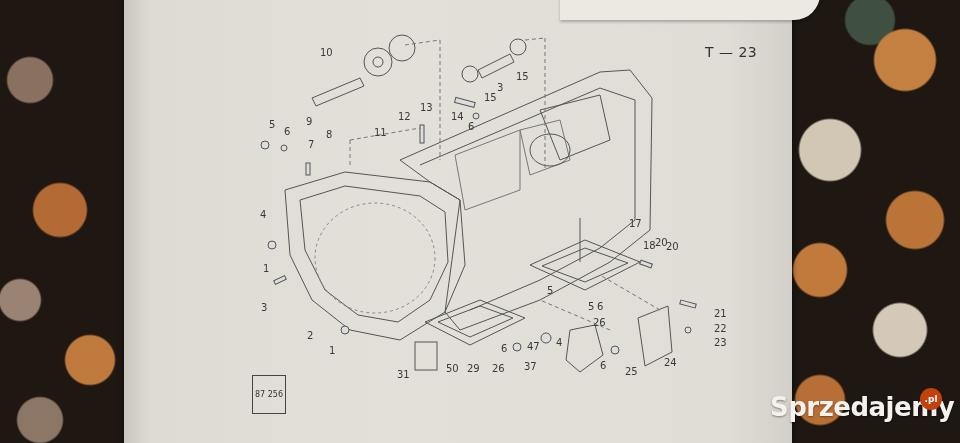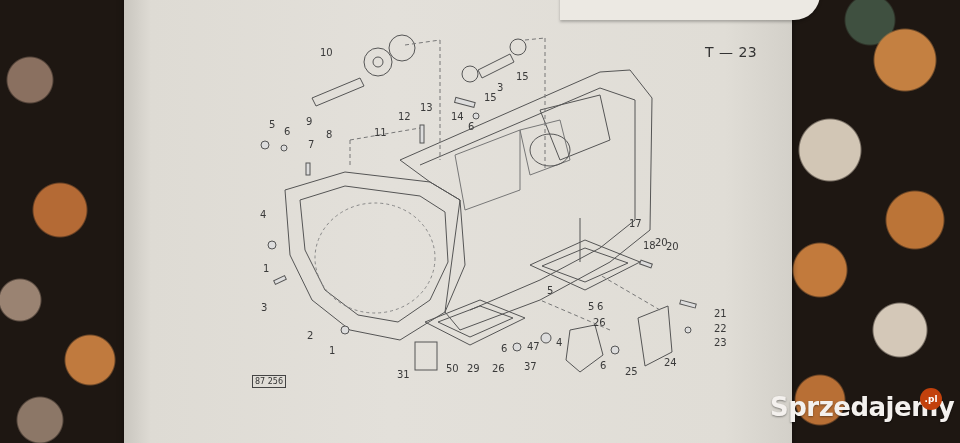--- a/index.html
+++ b/index.html
@@ -35,21 +35,21 @@
     position:absolute; left:560px; top:-6px; width:260px; height:26px;
     background:#ece9e3; border-radius:0 0 60px 0;
     box-shadow: 0 2px 3px rgba(0,0,0,.25);
   }
   .page-number {
     position:absolute; left:705px; top:44px; font-size:14px; color:#333;
     letter-spacing:0.5px;
   }
   .ref-box {
     position:absolute; left:252px; top:375px; font-size:8px; color:#333;
-    border:1px solid #444; padding:0 2px; line-height:11px;
+    border:1px solid #444; padding:13px 2px; line-height:11px;
   }
   .diagram { position:absolute; left:0; top:0; }
   .callout {
     position:absolute; font-size:10px; color:#3a3a3a; line-height:10px;text-align:right;
   }
   .watermark {
     position:absolute; left:770px; top:392px; font-size:26px; font-weight:bold;
     color:#f4f1ee; font-family:"DejaVu Sans", sans-serif;
     text-shadow:0 1px 2px rgba(0,0,0,.4); letter-spacing:-0.5px;
   }

